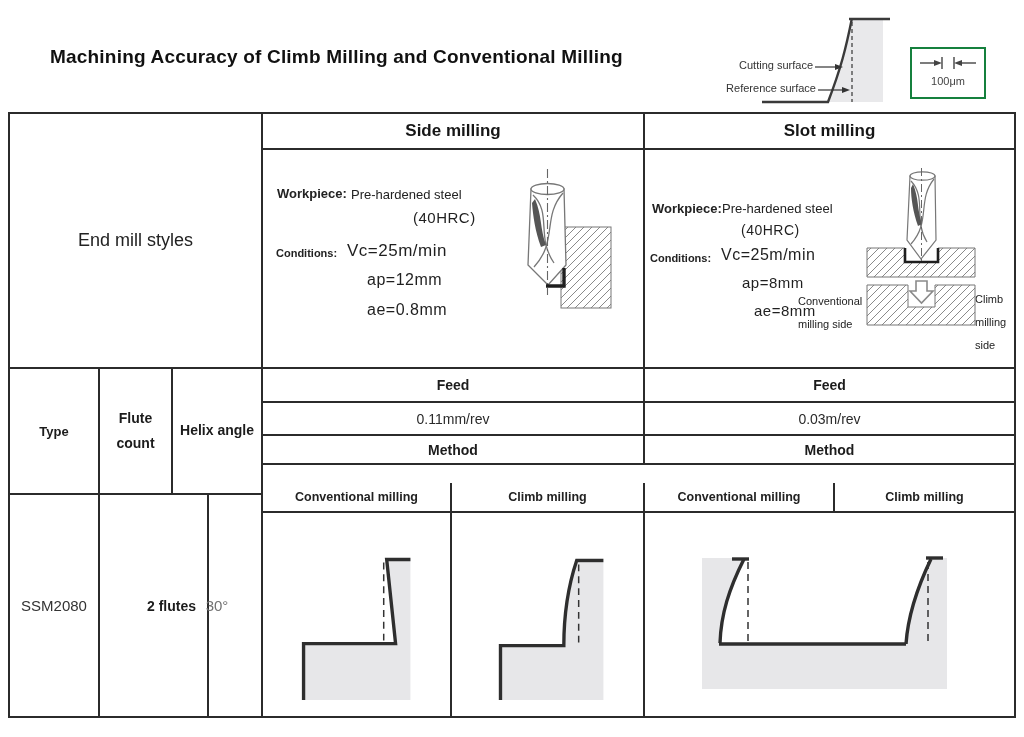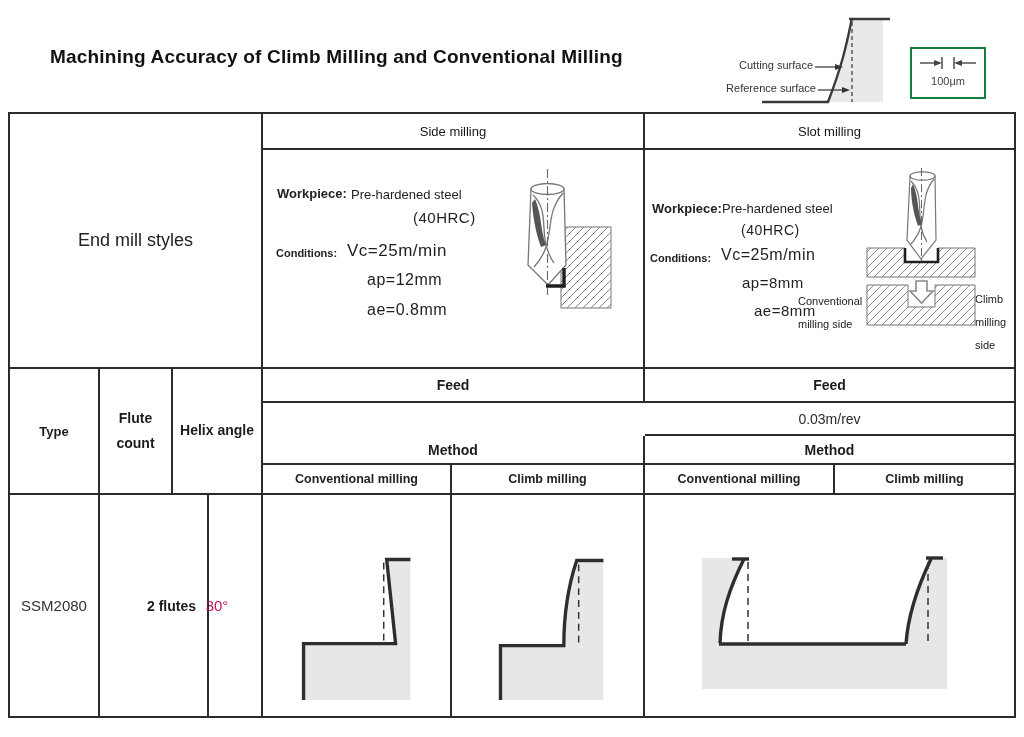--- a/index.html
+++ b/index.html
@@ -10,43 +10,43 @@
   .page-title{left:50px;top:46px;font-size:19px;font-weight:bold;color:#111;letter-spacing:.2px;}
   .legend{left:700px;top:10px;width:200px;height:100px;}
   .legend-label{font-size:11px;color:#333;white-space:nowrap;}
   .scale-box{left:910px;top:47px;width:76px;height:52px;border:2px solid #15803d;box-sizing:border-box;}
   .scale-text{left:0;top:26px;width:100%;text-align:center;font-size:11px;color:#444;}
   
   .tbl{left:8px;top:112px;width:1008px;height:606px;border:2px solid #2b2b2b;box-sizing:border-box;background:#fff;}
   .cell{position:absolute;box-sizing:border-box;border-right:2px solid #2b2b2b;border-bottom:2px solid #2b2b2b;
         display:flex;align-items:center;justify-content:center;text-align:center;}
   .no-r{border-right:none;} .no-b{border-bottom:none;}
-  .hdr{font-weight:normal;font-size:13px;color:#161616;}
-  .sub{font-weight:bold;font-size:12.5px;color:#222;}
+  .hdr{font-weight:bold;font-size:17px;color:#161616;}
+  .sub{font-weight:bold;font-size:12.5px;color:#222;margin-top:18px;}
   .c-endmill{left:0;top:0;width:253px;height:255px;font-size:18px;color:#222;}
   .c-sidehdr{left:253px;top:0;width:382px;height:36px;}
   .c-slothdr{left:635px;top:0;width:369px;height:36px;}
   .c-sidecond{left:253px;top:36px;width:382px;height:219px;display:block;text-align:left;}
   .c-slotcond{left:635px;top:36px;width:369px;height:219px;display:block;text-align:left;}
   .c-typeh{left:0;top:255px;width:90px;height:126px;font-weight:bold;font-size:13px;}
   .c-fluteh{left:90px;top:255px;width:73px;height:126px;font-weight:bold;font-size:14px;line-height:1.8;}
   .c-helixh{left:163px;top:255px;width:90px;height:126px;font-weight:bold;font-size:14px;line-height:1.8;}
   .c-sfeedl{left:253px;top:255px;width:382px;height:34px;font-weight:bold;font-size:14px;}
   .c-tfeedl{left:635px;top:255px;width:369px;height:34px;font-weight:bold;font-size:14px;}
   .c-sfeedv{left:253px;top:289px;width:382px;height:33px;font-size:14px;color:#2a2a2a;}
   .c-tfeedv{left:635px;top:289px;width:369px;height:33px;font-size:14px;color:#2a2a2a;}
   .c-smeth{left:253px;top:322px;width:382px;height:29px;font-weight:bold;font-size:14px;}
   .c-tmeth{left:635px;top:322px;width:369px;height:29px;font-weight:bold;font-size:14px;}
   .c-sconv{left:253px;top:351px;width:189px;height:30px;}
   .c-sclimb{left:442px;top:351px;width:193px;height:30px;}
   .c-tconv{left:635px;top:351px;width:190px;height:30px;}
   .c-tclimb{left:825px;top:351px;width:179px;height:30px;}
   .c-typev{left:0;top:381px;width:90px;height:221px;font-size:15px;color:#333;}
   .c-flutev{left:90px;top:381px;width:73px;height:221px;font-weight:bold;font-size:14px;margin-left:36px;}
-  .c-helixv{left:163px;top:381px;width:90px;height:221px;font-size:15px;color:#be185d;}
+  .c-helixv{left:163px;top:381px;width:90px;height:221px;font-size:15px;color:#737373;}
   .c-pA{left:253px;top:381px;width:189px;height:221px;}
   .c-pB{left:442px;top:381px;width:193px;height:221px;}
   .c-pC{left:635px;top:381px;width:369px;height:221px;}
   
   .wk-label{font-size:13px;font-weight:600;color:#222;}
   .wk-value{font-size:13px;color:#222;}
   .cond-label{font-size:11px;font-weight:600;color:#222;}
   .big-val{font-size:16px;color:#1f1f1f;letter-spacing:.5px;}
   .side-note{font-size:11px;font-weight:normal;color:#222;line-height:2.1;text-align:left;}
   svg{display:block;}
@@ -167,20 +167,23 @@
   <div class="cell c-helixh">
     <span>Helix angle</span>
   </div>
 
   <div class="cell c-sfeedl">
     <span>Feed</span>
   </div>
   <div class="cell c-tfeedl no-r">
     <span>Feed</span>
   </div>
+  <div class="cell c-sfeedv">
+    <span>0.11mm/rev</span>
+  </div>
   <div class="cell c-tfeedv no-r">
     <span>0.03m/rev</span>
   </div>
   <div class="cell c-smeth">
     <span>Method</span>
   </div>
   <div class="cell c-tmeth no-r">
     <span>Method</span>
   </div>
 

